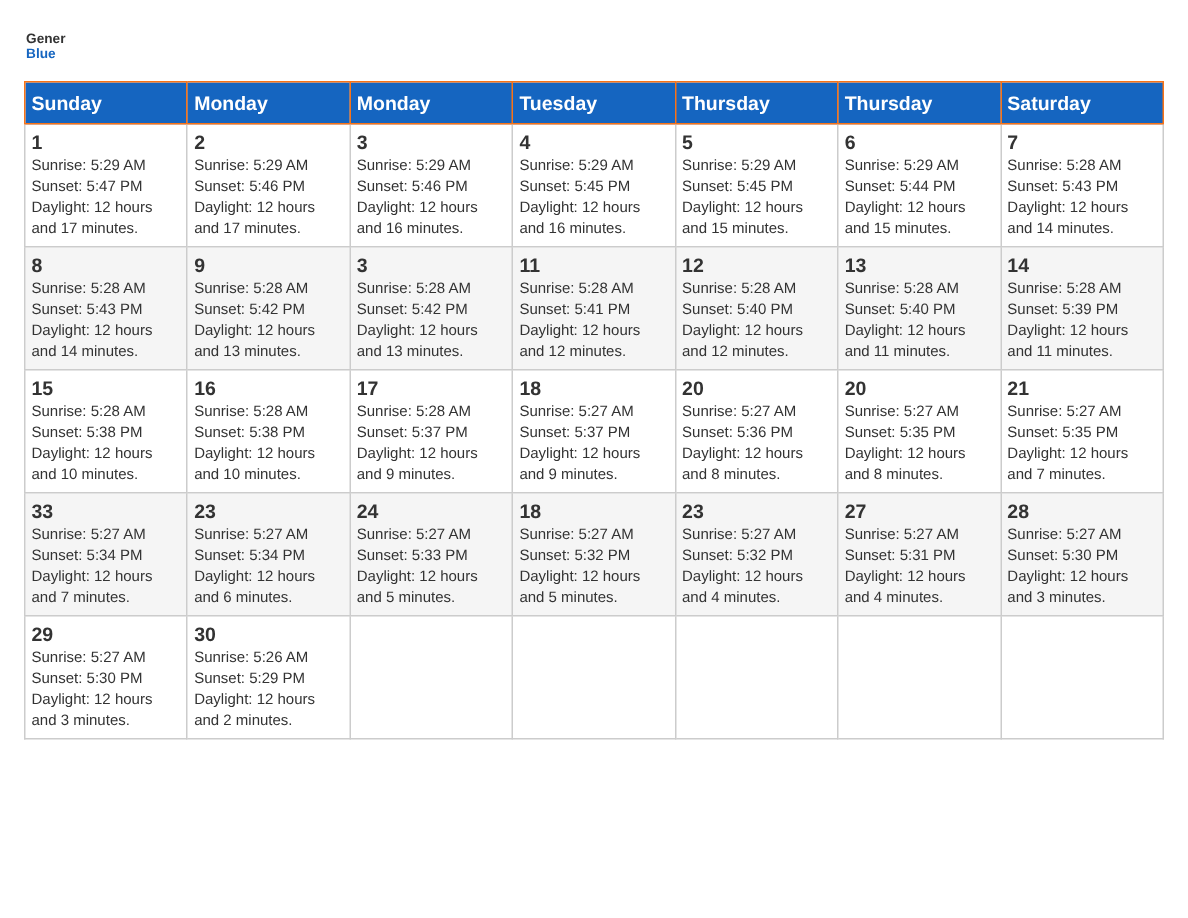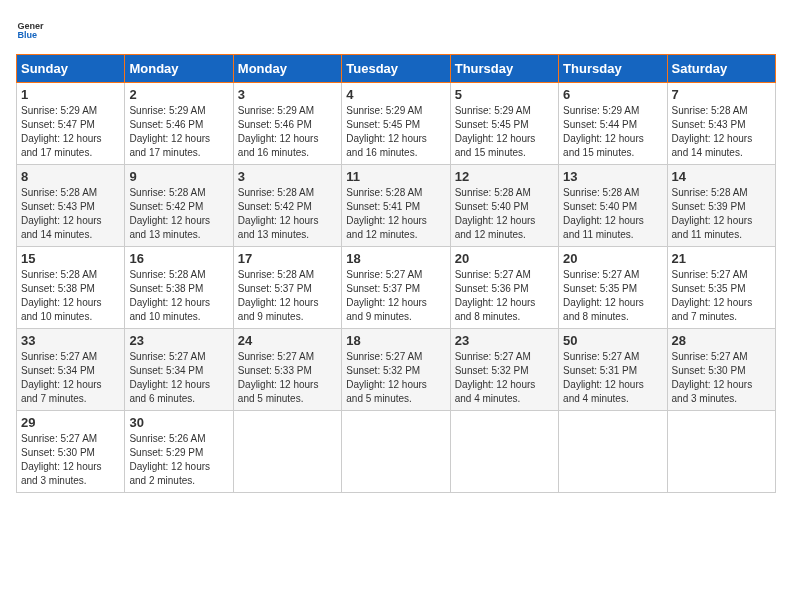--- a/index.html
+++ b/index.html
@@ -320,21 +320,21 @@
       </td>
         <td>
         <span class="day-num">23</span>
         <div class="day-info">
           Sunrise: 5:27 AM<br>
           Sunset: 5:32 PM<br>
           Daylight: 12 hours and 4 minutes.
         </div>
       </td>
         <td>
-        <span class="day-num">50</span>
+        <span class="day-num">27</span>
         <div class="day-info">
           Sunrise: 5:27 AM<br>
           Sunset: 5:31 PM<br>
           Daylight: 12 hours and 4 minutes.
         </div>
       </td>
         <td>
         <span class="day-num">28</span>
         <div class="day-info">
           Sunrise: 5:27 AM<br>

